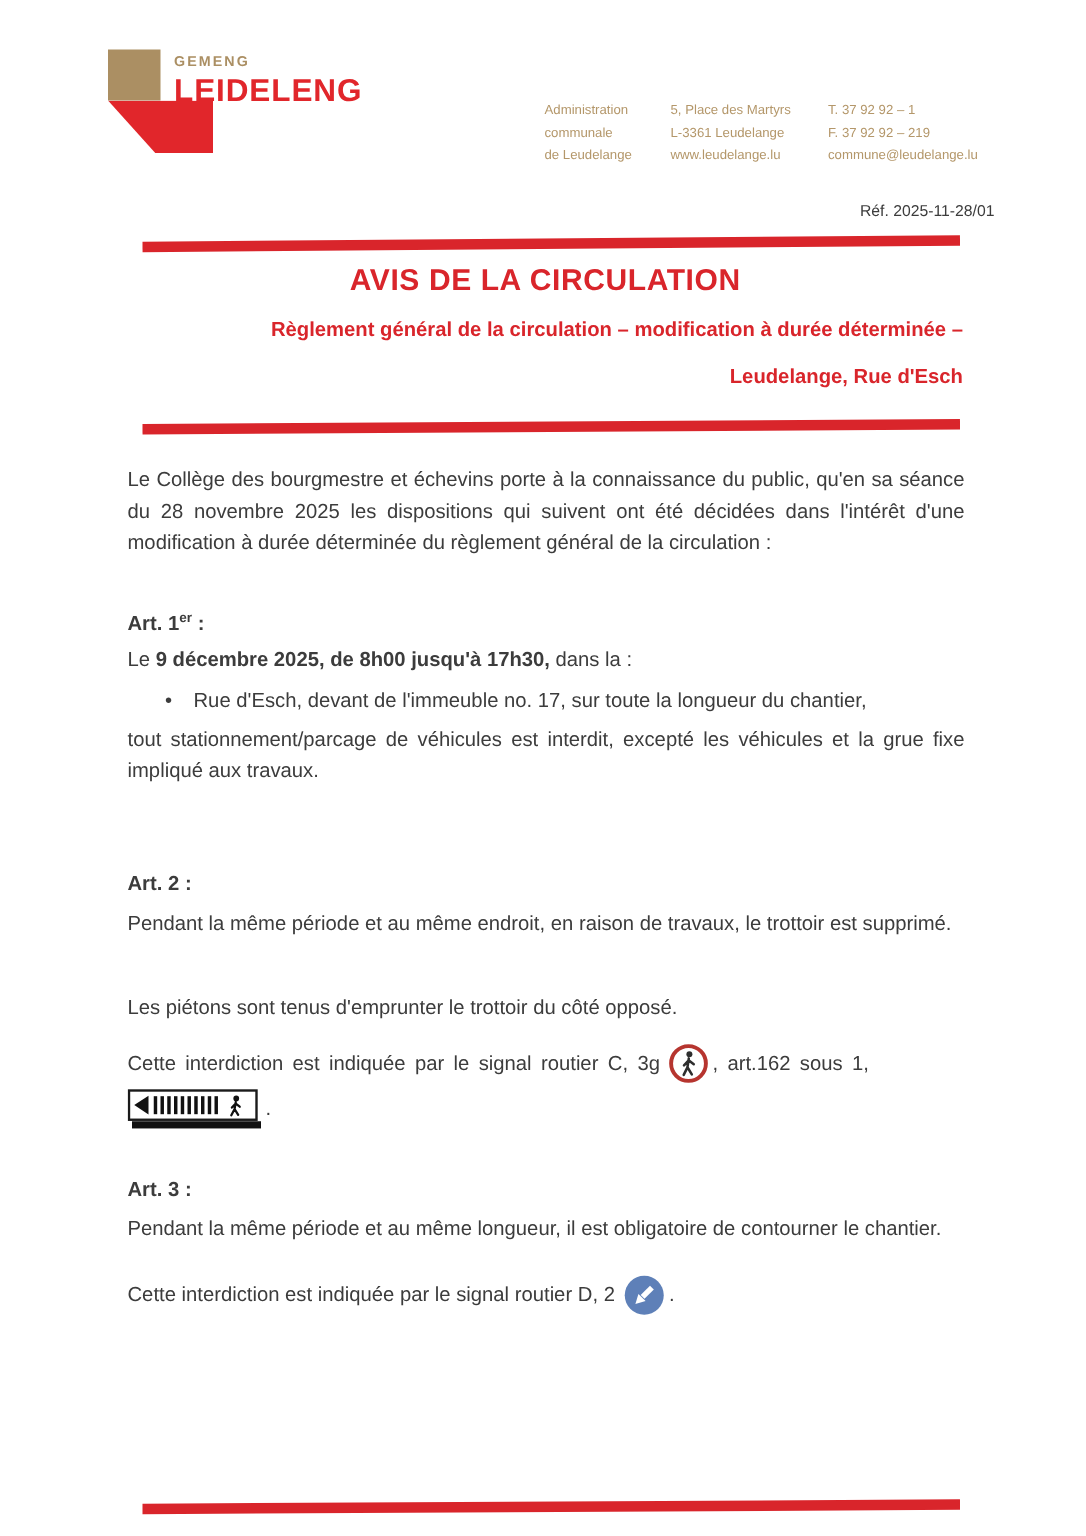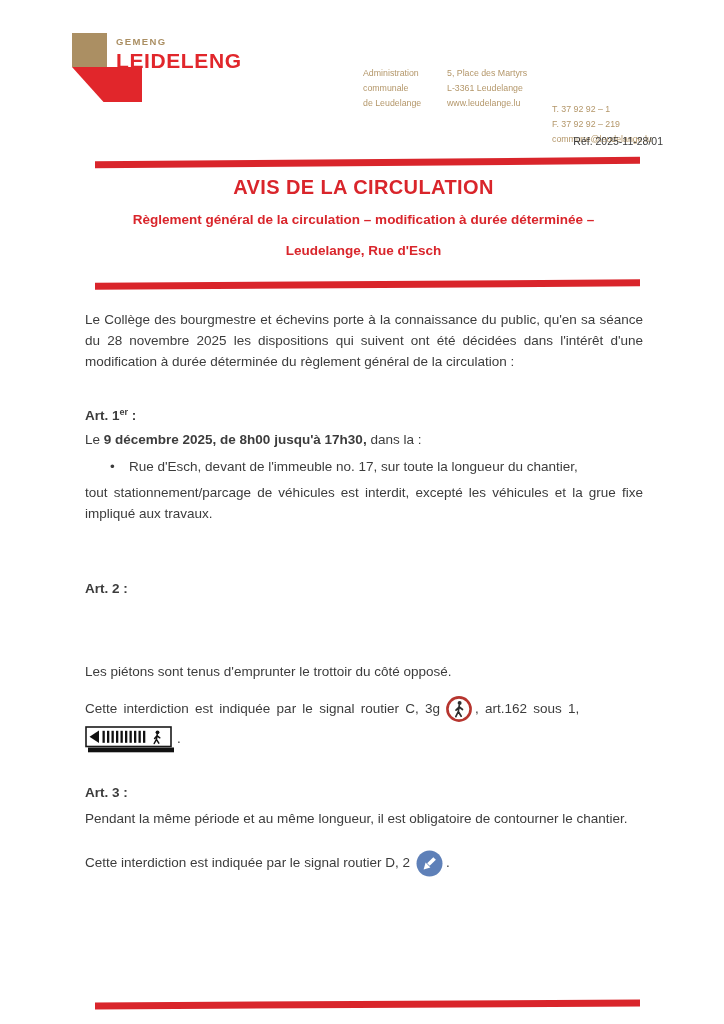--- a/index.html
+++ b/index.html
@@ -11,34 +11,34 @@
   .logo-square{left:72px;top:33px;width:35px;height:34px;background:#ab8f63;}
   .logo-flag{left:72px;top:67px;width:70px;height:35px;background:#e1262b;
              clip-path:polygon(0 0,100% 0,100% 100%,45% 100%);}
   .logo-text{left:116px;top:36px;}
   .logo-line1{font-size:9.5px;font-weight:600;letter-spacing:1.4px;color:#ab8f63;}
   .logo-line2{font-size:21px;font-weight:bold;letter-spacing:0.6px;color:#e1262b;margin-top:2px;}
 
   .contact{left:363px;top:66px;display:flex;color:#b4976a;font-size:8.8px;line-height:15px;}
   .contact .c1{width:84px;}
   .contact .c2{width:105px;}
-  .contact .c3{width:120px;margin-top:36px;}
+  .contact .c3{width:120px;}
 
   .ref{left:450px;top:135px;width:213px;text-align:right;font-size:10.5px;color:#3c3c3c;}
 
   
   .redbar{left:95px;width:545px;height:6.5px;background:#d9252b;}
   .bar1{top:159px;transform:rotate(-0.45deg);}
   .bar2{top:281px;transform:rotate(-0.35deg);}
   .bar3{top:1001px;height:7px;transform:rotate(-0.3deg);}
 
   
   .title-h1{left:85px;top:176px;width:557px;text-align:center;color:#d9252b;
             font-size:20px;font-weight:bold;letter-spacing:0.4px;}
-  .title-h2{left:85px;width:557px;text-align:center;color:#d9252b;
+  .title-h2{left:85px;width:557px;text-align:right;color:#d9252b;
             font-size:13.5px;font-weight:bold;}
   .sub1{top:212px;}
   .sub2{top:243px;}
 
   
   .txt{left:85px;width:558px;font-size:13.5px;line-height:21px;color:#3c3c3c;margin:0;}
   .just{text-align:justify;}
   .art-h{font-weight:bold;}
   sup{font-size:9px;}
   b{font-weight:bold;}
@@ -106,20 +106,21 @@
   <p class="abs txt art-h a1h"><b><span>Art. 1</span><sup>er</sup><span> :</span></b></p>
 
   <p class="abs txt a1l1"><span>Le </span><b>9 décembre 2025, de 8h00 jusqu'à 17h30,</b><span> dans la :</span></p>
 
   <p class="abs txt a1b"><span class="dot">•</span><span>Rue d'Esch, devant de l'immeuble no. 17, sur toute la longueur du chantier,</span></p>
 
   <p class="abs txt just a1p">tout stationnement/parcage de véhicules est interdit, excepté les véhicules et la grue fixe impliqué aux travaux.</p>
 
 
   <p class="abs txt art-h a2h">Art. 2 :</p>
+  <p class="abs txt just a2p1">Pendant la même période et au même endroit, en raison de travaux, le trottoir est supprimé.</p>
   <p class="abs txt a2p2">Les piétons sont tenus d'emprunter le trottoir du côté opposé.</p>
 
   <p class="abs txt sig2"><span class="wsp">Cette interdiction est indiquée par le signal routier C, 3g</span><span class="sign"><svg width="26" height="26" viewBox="0 0 26 26">
           <circle cx="13" cy="13" r="11.6" fill="#ffffff" stroke="#b6352f" stroke-width="2.6"></circle>
           <circle cx="13.6" cy="6.9" r="2" fill="#2e2e2e"></circle>
           <path d="M13.2 9.6 L12.3 15.5 L9.8 20.6 M12.3 15.5 L15.2 20.2 M13.1 11 L10 14.2 M13.3 11 L16.5 13.5" stroke="#2e2e2e" stroke-width="1.7" fill="none" stroke-linecap="round"></path>
         </svg></span><span class="wsp">, art.162 sous 1,</span><br><span class="sign rect-sign"><svg width="90" height="28" viewBox="0 0 90 28">
           <rect x="3" y="21.5" width="86" height="4.8" fill="#111111"></rect>
           <rect x="1" y="1" width="85" height="19.5" fill="#ffffff" stroke="#1a1a1a" stroke-width="1.6"></rect>
           <polygon points="14,4.5 14,17 4.5,10.7" fill="#111111"></polygon>

